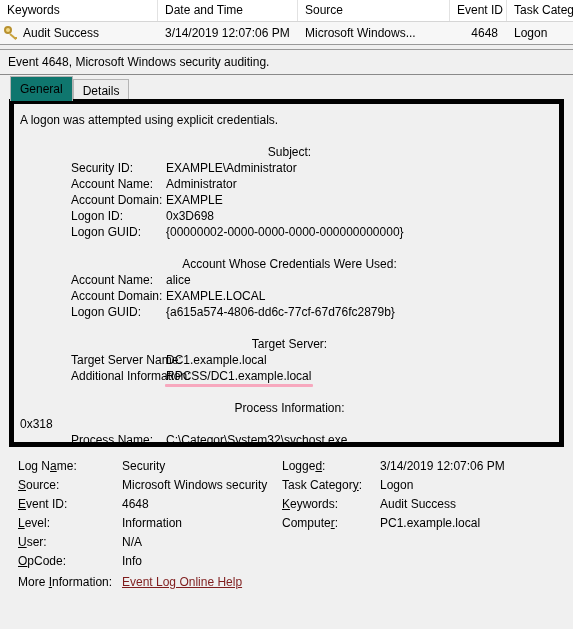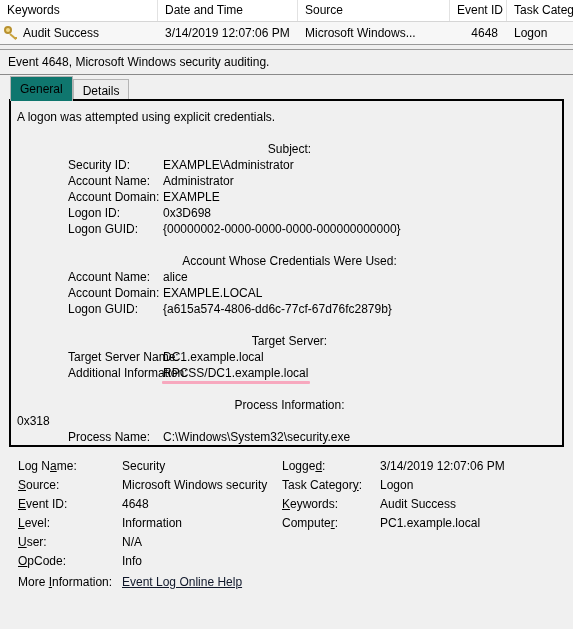--- a/index.html
+++ b/index.html
@@ -160,21 +160,21 @@
   
   .detail-panel {
     background: #f0f0f0;
     padding: 0 9px;
     box-sizing: border-box;
     position: relative;
     margin-top: -1px;
   }
   .detail-scrollbox {
     background: #f0f0f0;
-    border: 2px solid #000000;
+    border: 5px solid #000000;
     height: 348px;
     box-sizing: border-box;
     overflow: hidden;
     position: relative;
     padding: 8px 0 0 6px;
   }
 
   .evt-line {
     font-size: 12px;
     line-height: 16px;
@@ -242,21 +242,21 @@
   .info-label {
     width: 104px;
     flex: 0 0 104px;
   }
   .info-col-right .info-label {
     width: 98px;
     flex: 0 0 98px;
   }
   .info-value { }
   .info-link {
-    color: #0f172a;
+    color: #7f1d1d;
     text-decoration: underline;
     cursor: pointer;
   }
   .acc { text-decoration: underline; }
 </style>
 </head>
 <body>
 
 <div class="event-list">
   <div class="list-header">
@@ -344,21 +344,21 @@
       <span class="evt-value highlighted">RPCSS/DC1.example.local</span>
     </div>
     <div class="evt-blank"></div>
 
     <div class="evt-section">Process Information:</div>
     <div class="evt-row">
       <span class="evt-value">0x318</span>
     </div>
     <div class="evt-row">
       <span class="evt-label">Process Name:</span>
-      <span class="evt-value">C:\Windows\System32\security.exe</span>
+      <span class="evt-value">C:\Categor\System32\svchost.exe</span>
     </div>
     <div class="evt-blank"></div>
 
   </div>
 </div>
 
 <div class="info-pane">
   <div class="info-grid">
 
     <div class="info-col info-col-left">

